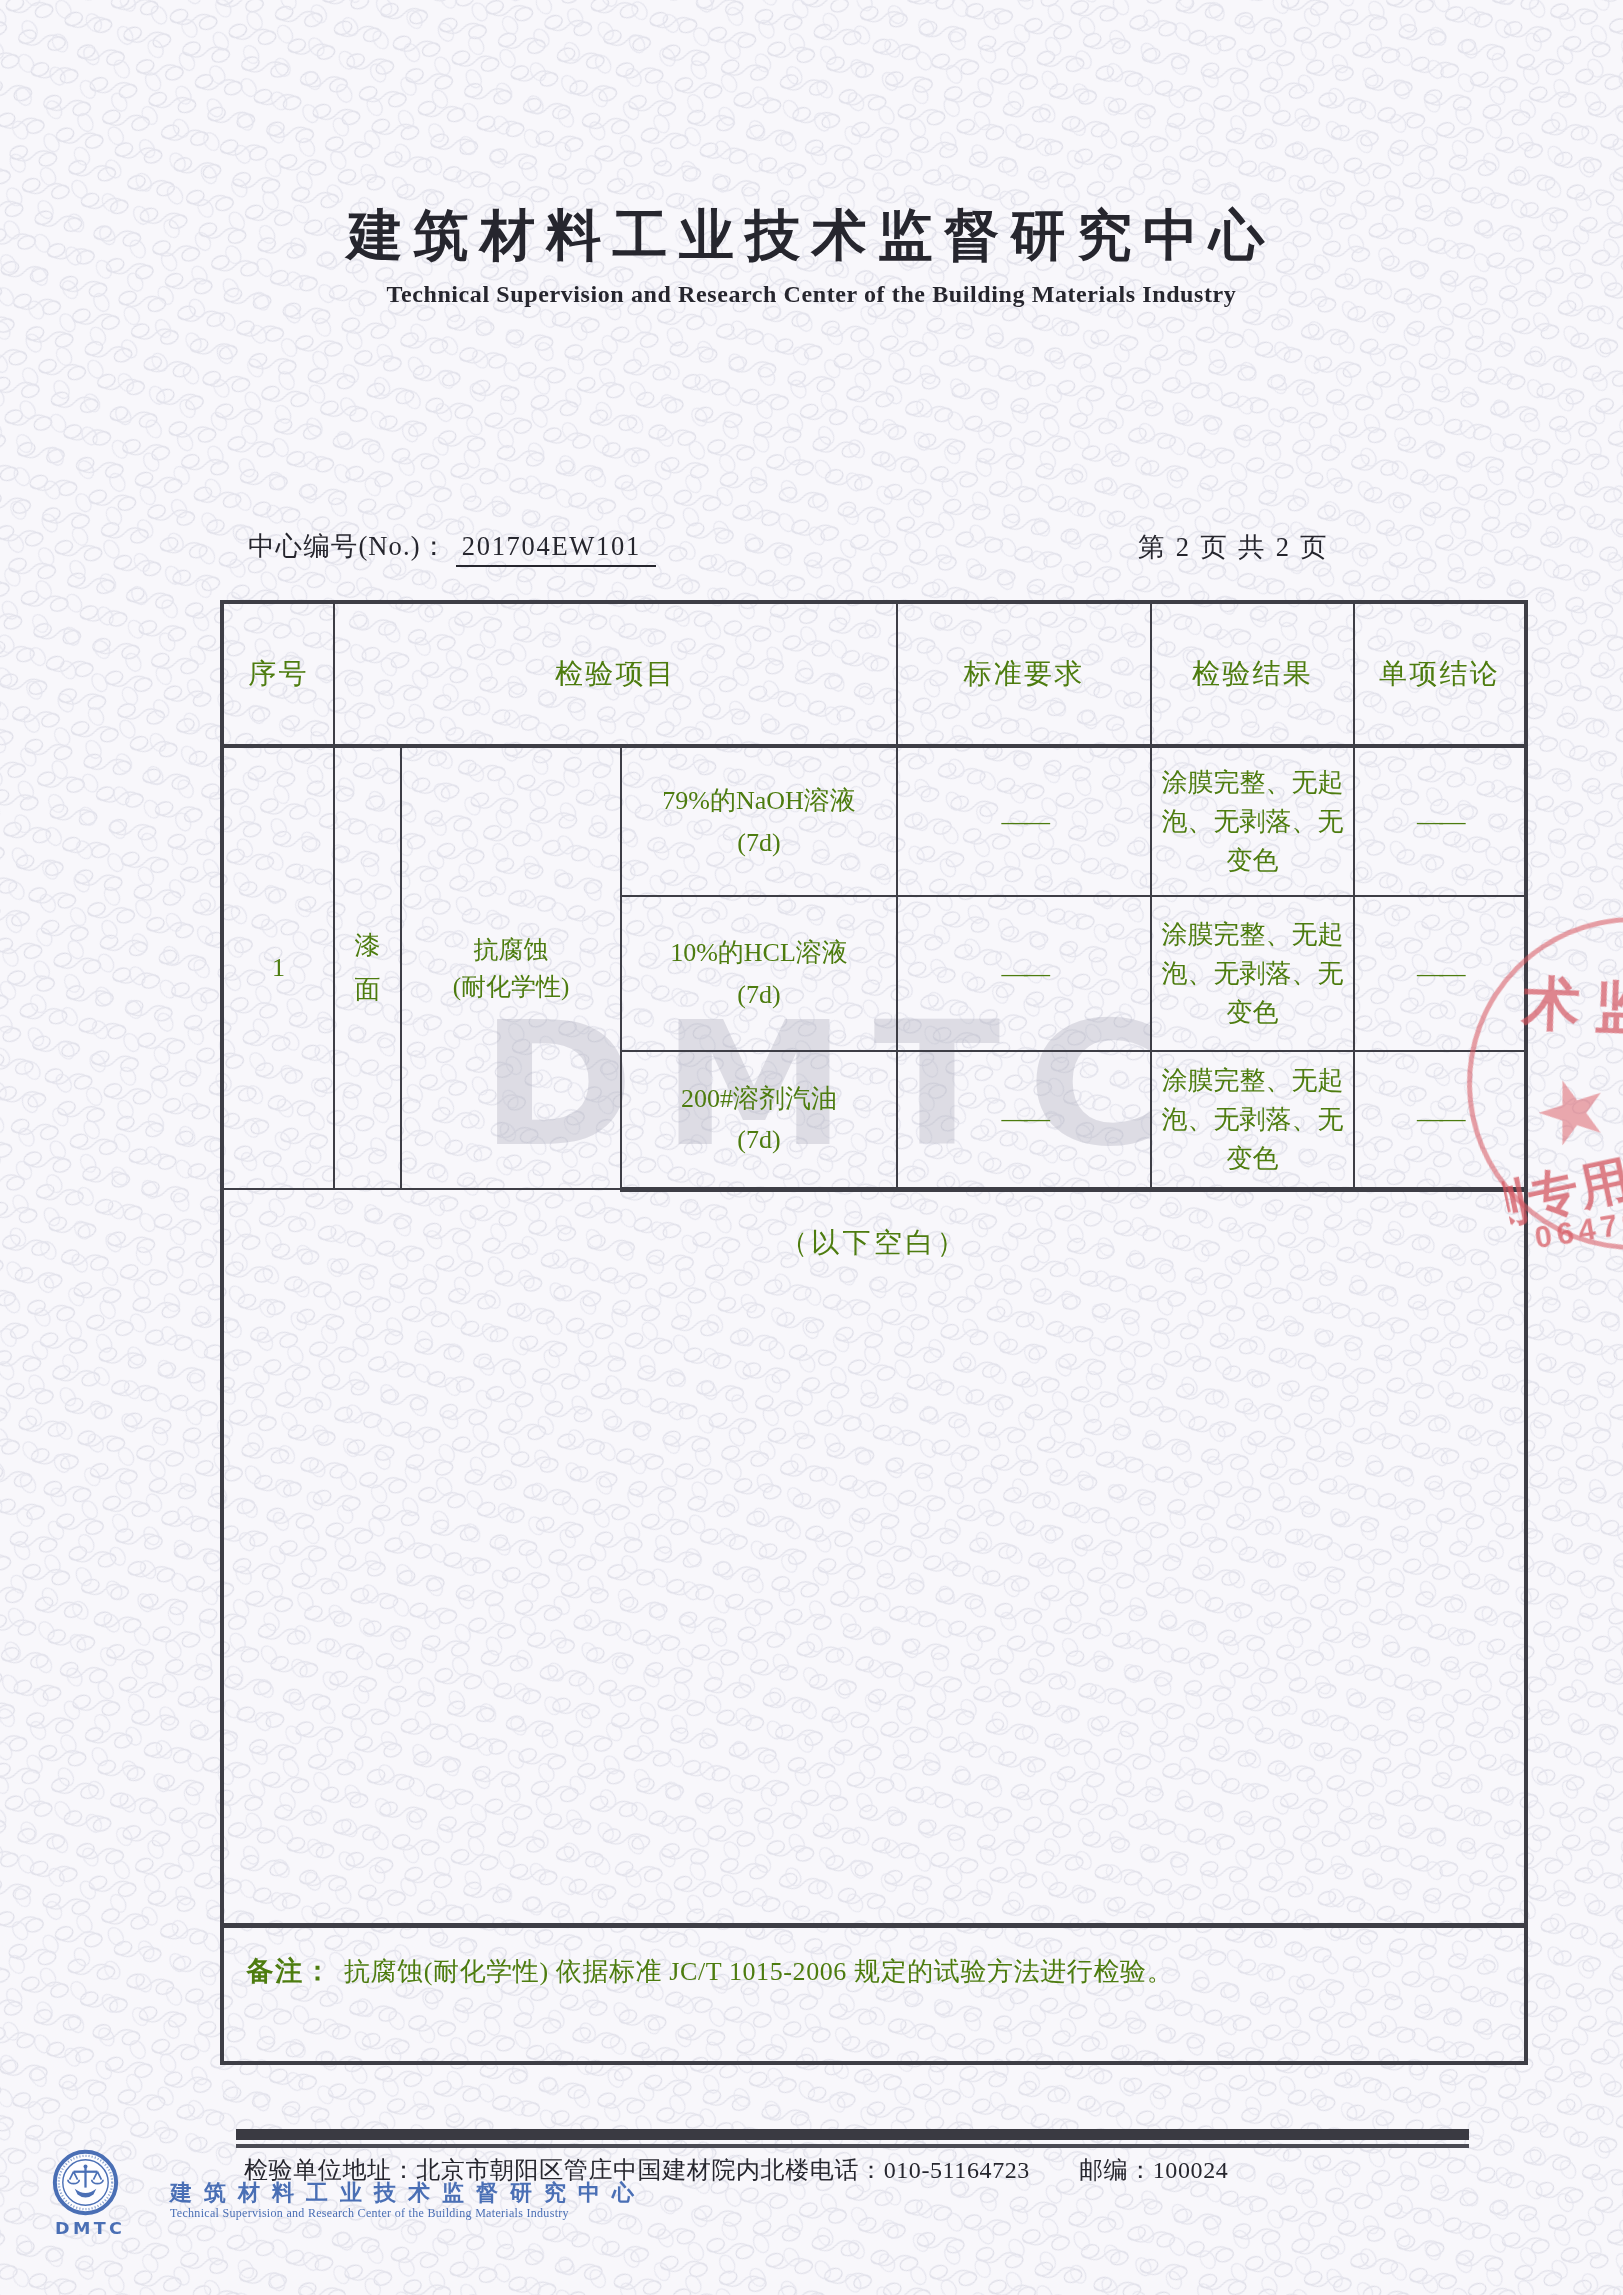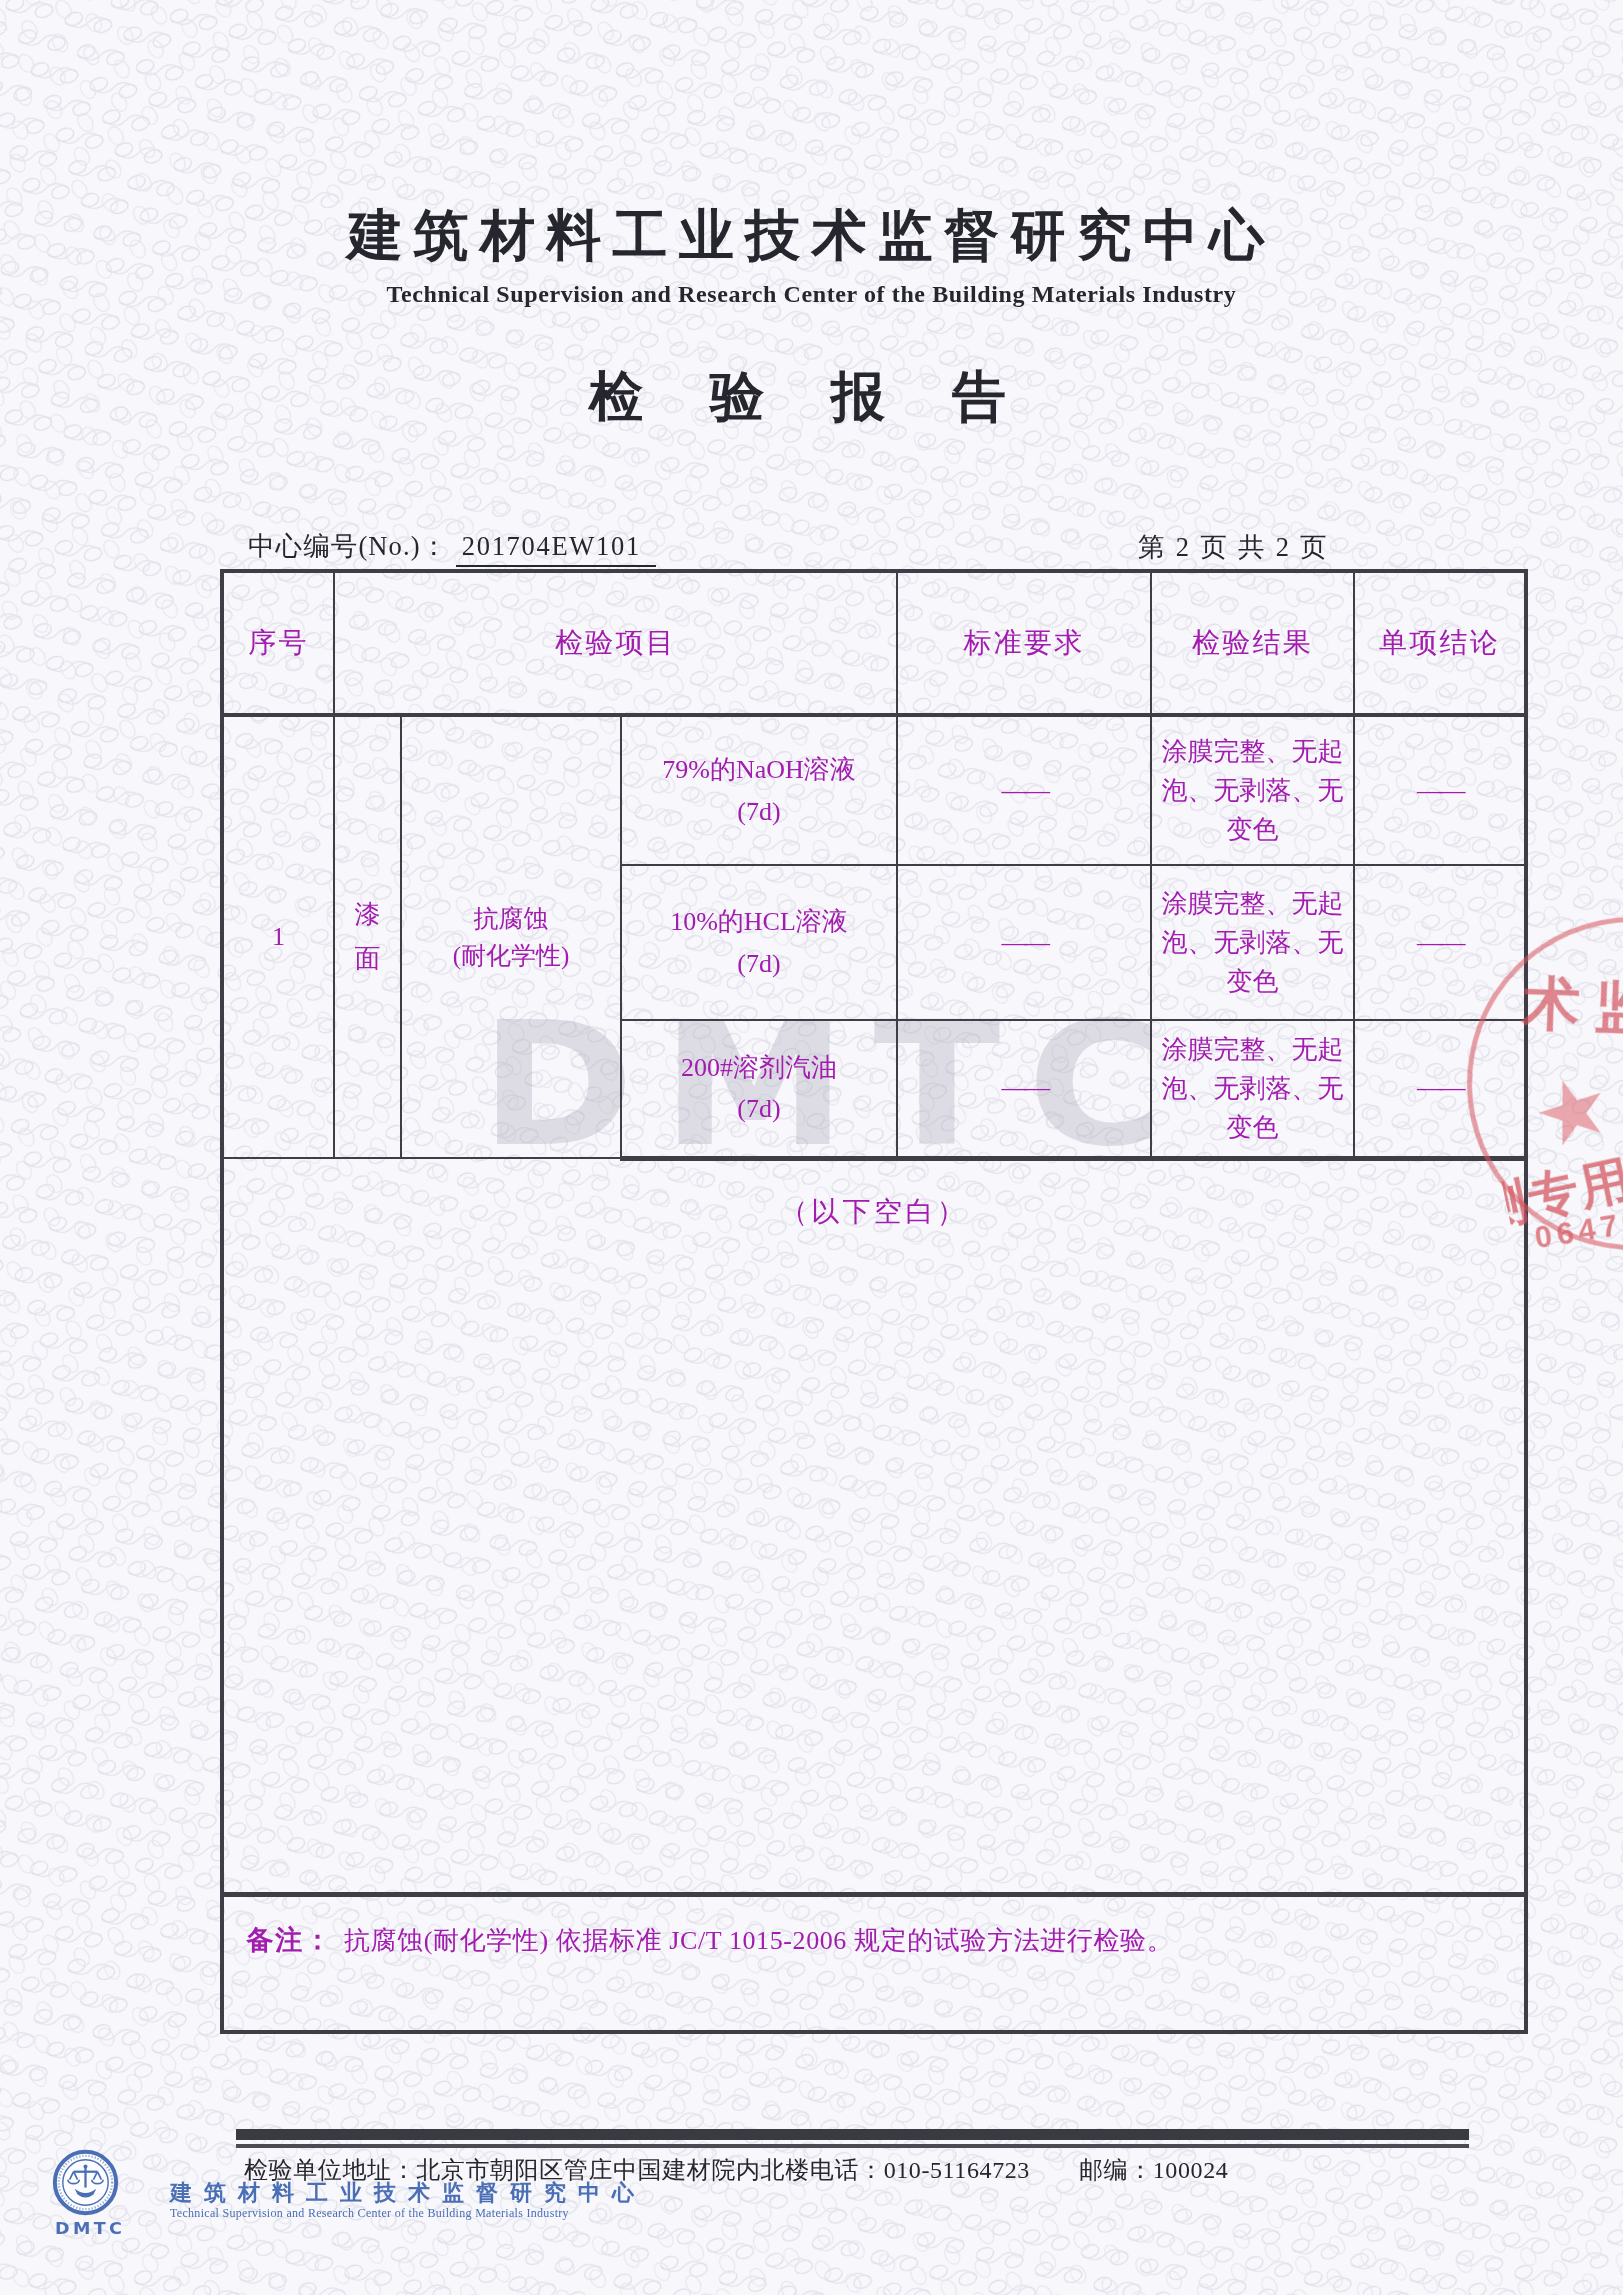--- a/index.html
+++ b/index.html
@@ -24,23 +24,23 @@
     font-size:26.5px;font-weight:bold;letter-spacing:4px;word-spacing:31px;}
 
   
   .meta{position:absolute;top:528px;left:248px;width:1264px;font-size:26.5px;}
   .no-label{letter-spacing:1.1px;}
   .no-value{display:inline-block;border-bottom:2.3px solid #26262e;
     padding:0 14.7px 2.8px 5.6px;margin-left:8px;letter-spacing:1.7px;}
   .page-info{position:absolute;left:890px;top:1.1px;letter-spacing:2.3px;text-align:center;}
 
   
-  table.report{position:absolute;left:220px;top:569px;width:1303px;
+  table.report{position:absolute;left:220px;top:600px;width:1303px;
     border-collapse:collapse;table-layout:fixed;z-index:2;
-    font-size:26px;color:#a21caf;border-radius:16px;}
+    font-size:26px;color:#4d7c0f;border-radius:16px;}
   table.report td,table.report th{border:2.3px solid #3e3e46;text-align:center;
     vertical-align:middle;font-weight:normal;padding:0;overflow:hidden;}
   table.report{border:4px solid #3e3e46;}
   tr.head{height:144px;}
   tr.head th{font-size:28px;letter-spacing:2.3px;border-bottom-width:4.5px;}
   tr.r1{height:150px;} tr.r2{height:155px;} tr.r3{height:138px;}
   tr.r3 td{border-bottom-width:5.1px;}
   tr.blank-row{height:736px;}
   tr.blank-row td{vertical-align:top;border-bottom-width:5.1px;}
   .blank-note{margin-top:32px;font-size:28px;letter-spacing:3.4px;}
@@ -108,21 +108,20 @@
     <rect width="2877" height="4068" fill="url(#g1)"></rect>
     <rect width="2877" height="4068" fill="url(#g2)"></rect>
   </svg>
 
   <div class="watermark">DMTC</div>
 
   <div class="layer">
 
     <div class="org-cn">建筑材料工业技术监督研究中心</div>
     <div class="org-en">Technical Supervision and Research Center of the Building Materials Industry</div>
-    <div class="report-cn">检验报告</div>
 
     <div class="meta">
       <span class="no-label">中心编号(No.)：</span><span class="no-value">201704EW101</span>
       <span class="page-info">第 2 页 共 2 页</span>
     </div>
 
     <table class="report">
       <colgroup>
         <col style="width:112px">
           <col style="width:67px">

